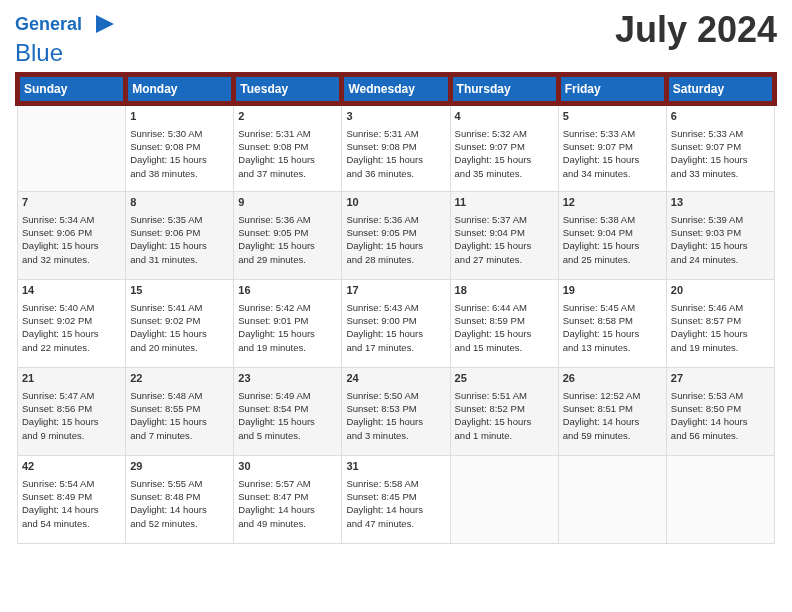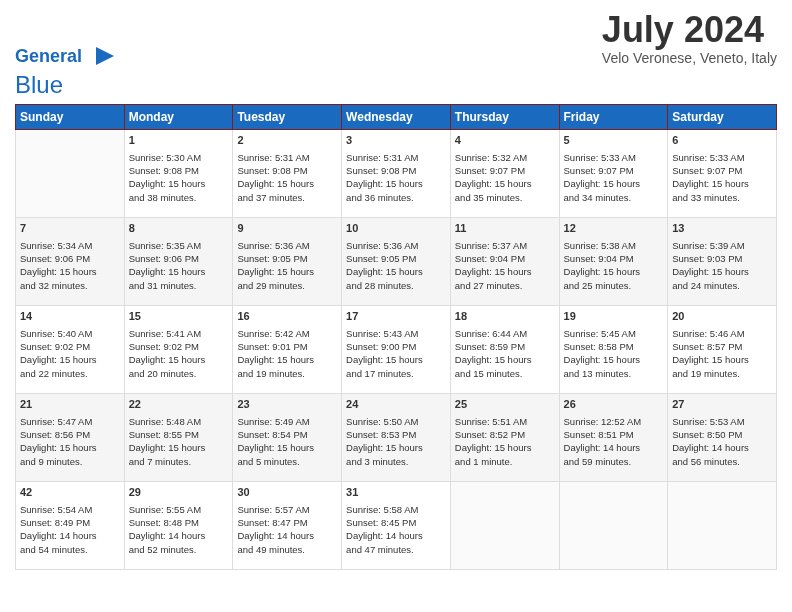--- a/index.html
+++ b/index.html
@@ -16,21 +16,20 @@
     }
     .header-area {
       display: flex;
       justify-content: space-between;
       align-items: flex-start;
       margin-bottom: 6px;
     }
     .logo {
       display: flex;
       align-items: center;
-      margin-top: 32px;
     }
     .logo-text {
       font-size: 18px;
       font-weight: bold;
       color: #333;
       line-height: 1.1;
     }
     .logo-text span {
       color: #1a6abf;
     }
@@ -56,21 +55,21 @@
       width: 100%;
       border-collapse: collapse;
       font-size: 10px;
     }
     thead tr th {
       background-color: #1a6abf;
       color: #fff;
       padding: 5px 4px;
       text-align: left;
       font-size: 12px;
-      border: 1px solid #7f1d1d;
+      border: 5px solid #7f1d1d;
     }
     tbody tr td {
       vertical-align: top;
       padding: 3px 4px;
       border: 1px solid #ddd;
       font-size: 9.5px;
       color: #333;
       line-height: 1.4;
       width: calc(100% / 7);
       height: 88px;
@@ -104,21 +103,20 @@
           </div>
           <svg class="logo-icon" viewBox="0 0 30 30">
             <polygon points="10,5 28,14 10,23" fill="#1a6abf"></polygon>
           </svg>
         </div>
         <div class="logo-text" style="color:#1a6abf;font-size:24px;font-weight:normal;">Blue</div>
       </div>
     </div>
     <div class="title-area">
       <div class="month-title">July 2024</div>
-      <div class="location-title">Velo Veronese, Veneto, Italy</div>
     </div>
   </div>
 
   <table>
     <thead>
       <tr>
       <th>Sunday</th>
           <th>Monday</th>
           <th>Tuesday</th>
           <th>Wednesday</th>

